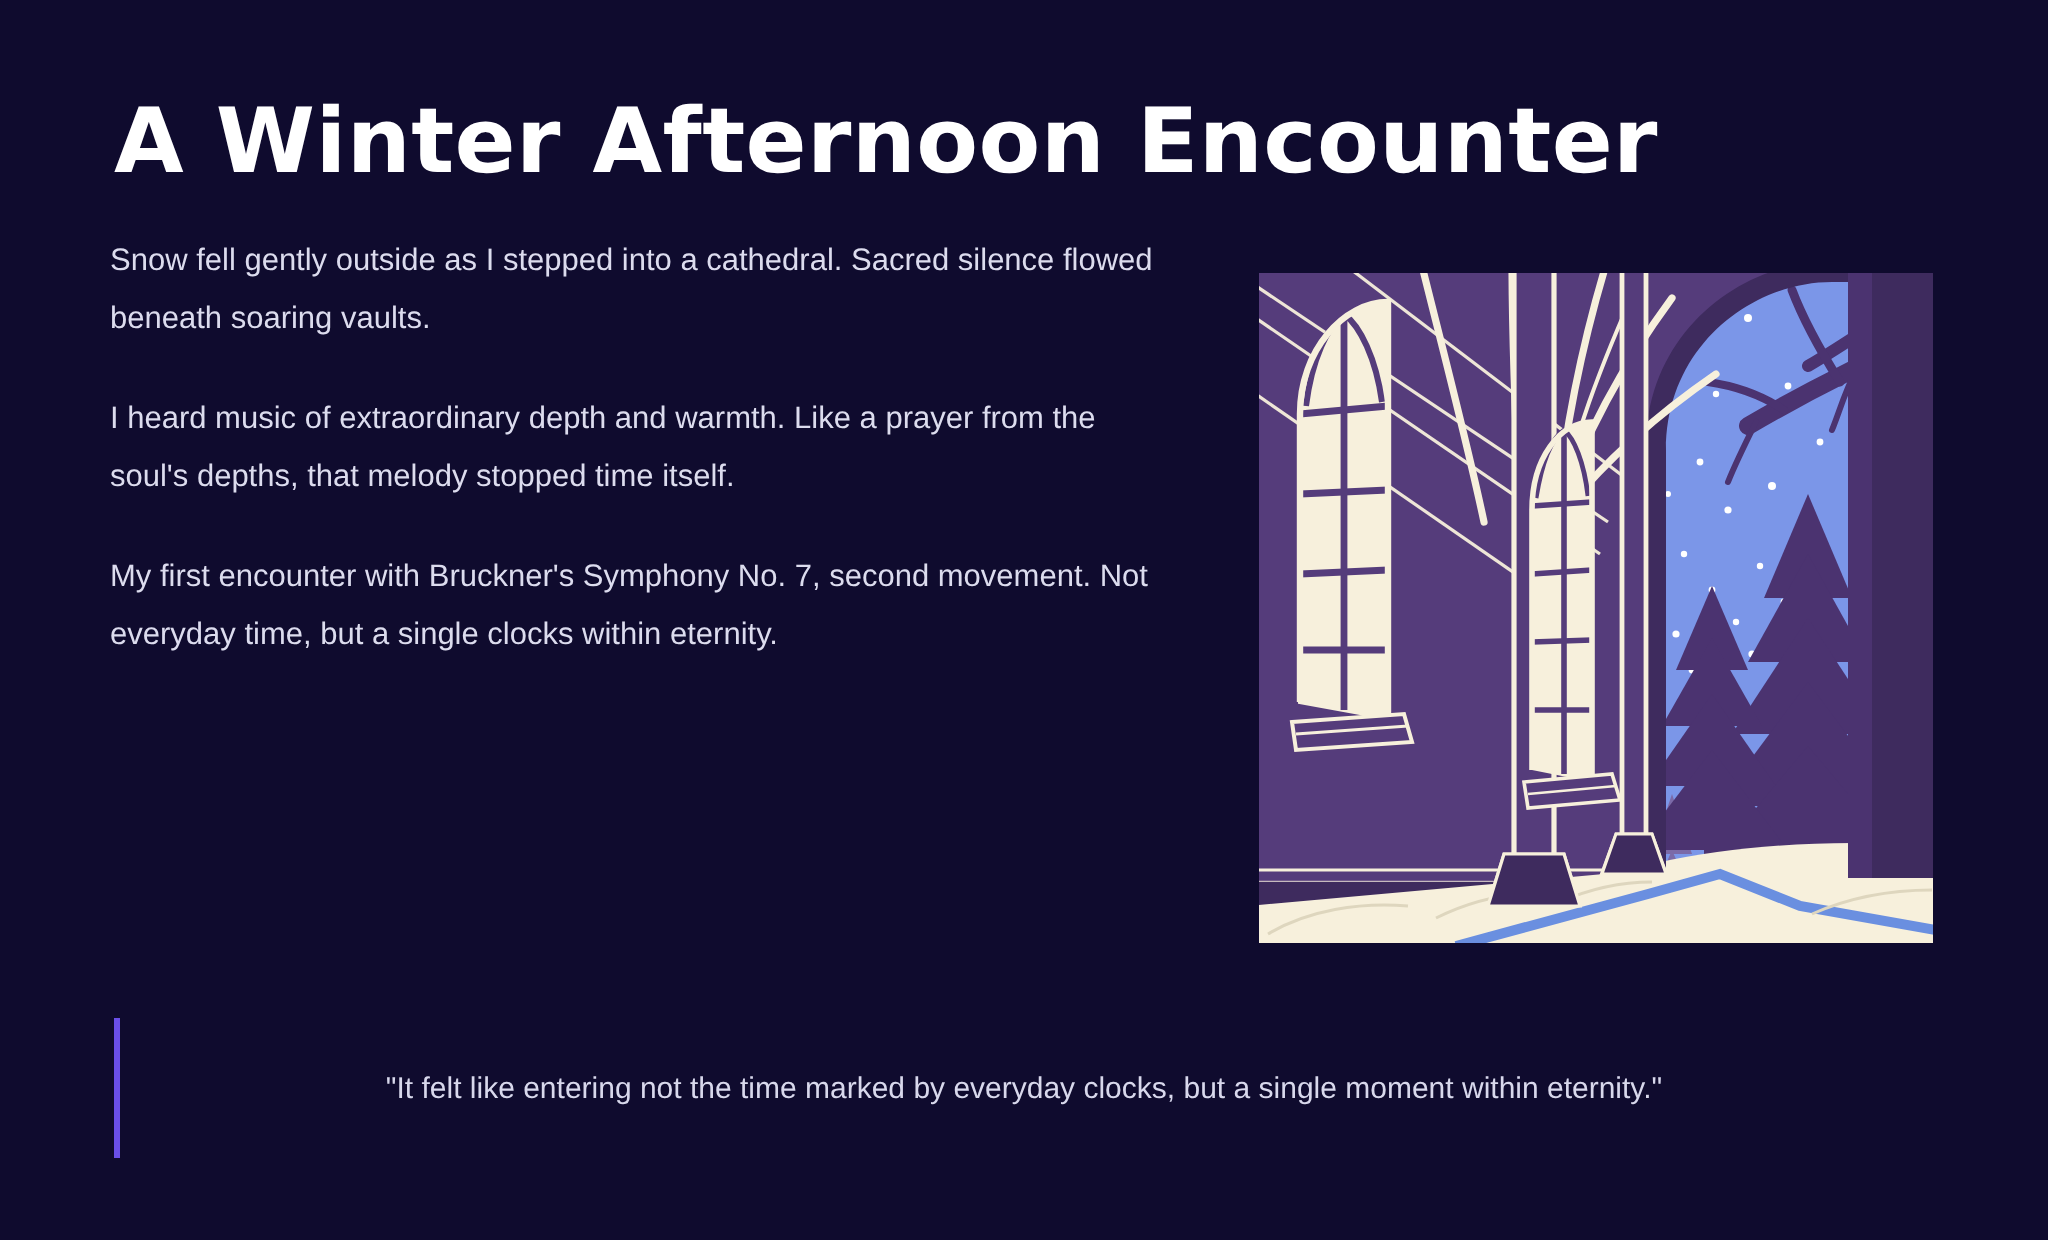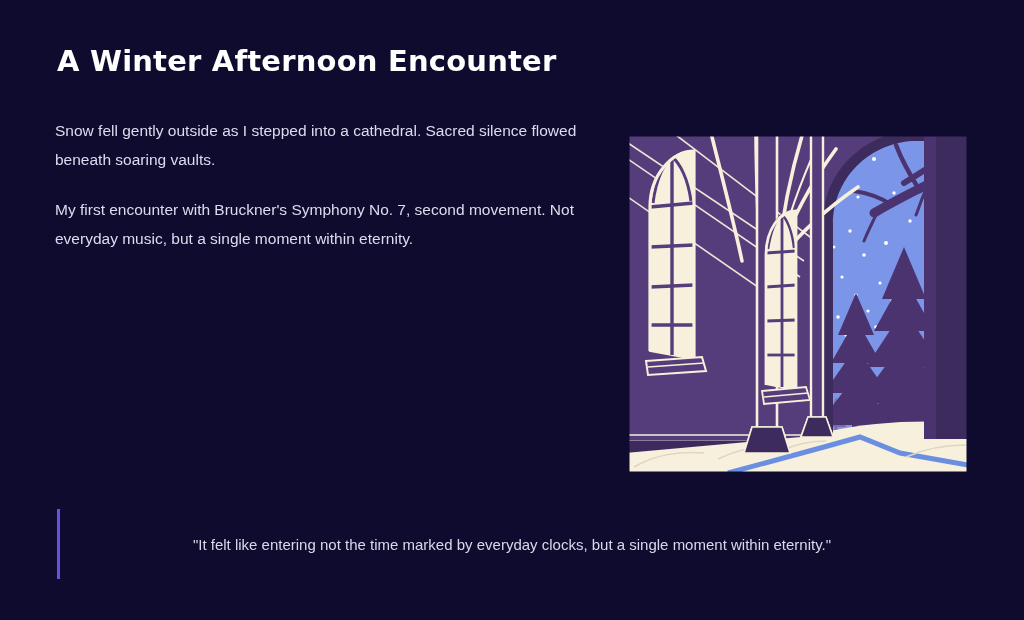--- a/index.html
+++ b/index.html
@@ -17,21 +17,21 @@
     width: 1024px;
     height: 620px;
     background: #0F0B2E;
   }
 
   
   #page-title {
     position: absolute;
     left: 57px;
     top: 44px;
-    font-size: 29px;
+    font-size: 45px;
     font-weight: bold;
     color: #FFFFFF;
     letter-spacing: 0.2px;
     white-space: nowrap;
     font-family: "DejaVu Sans", sans-serif;
   }
 
   
   #body-copy {
     position: absolute;
@@ -90,21 +90,22 @@
 </style>
 </head>
 <body style="background: rgb(15, 11, 46);">
 
 <div id="slide">
 
   <div id="page-title">A Winter Afternoon Encounter</div>
 
   <div id="body-copy">
     <p class="para">Snow fell gently outside as I stepped into a cathedral. Sacred silence flowed beneath soaring vaults.</p>
-    <p class="para">My first encounter with Bruckner's Symphony No. 7, second movement. Not everyday music, but a single moment within eternity.</p>
+    <p class="para">I heard music of extraordinary depth and warmth. Like a prayer from the soul's depths, that melody stopped time itself.</p>
+    <p class="para">My first encounter with Bruckner's Symphony No. 7, second movement. Not everyday time, but a single clocks within eternity.</p>
   </div>
 
   <div id="illustration">
     <svg width="340" height="338" viewBox="0 0 340 338" xmlns="http://www.w3.org/2000/svg">
       <defs>
         <clipPath id="frameClip">
           <rect x="0" y="0" width="340" height="338"></rect>
         </clipPath>
         <clipPath id="archClip">
           <path d="M201,338 L201,88 C201,34 246,0 286,0 L340,0 L340,338 Z"></path>

